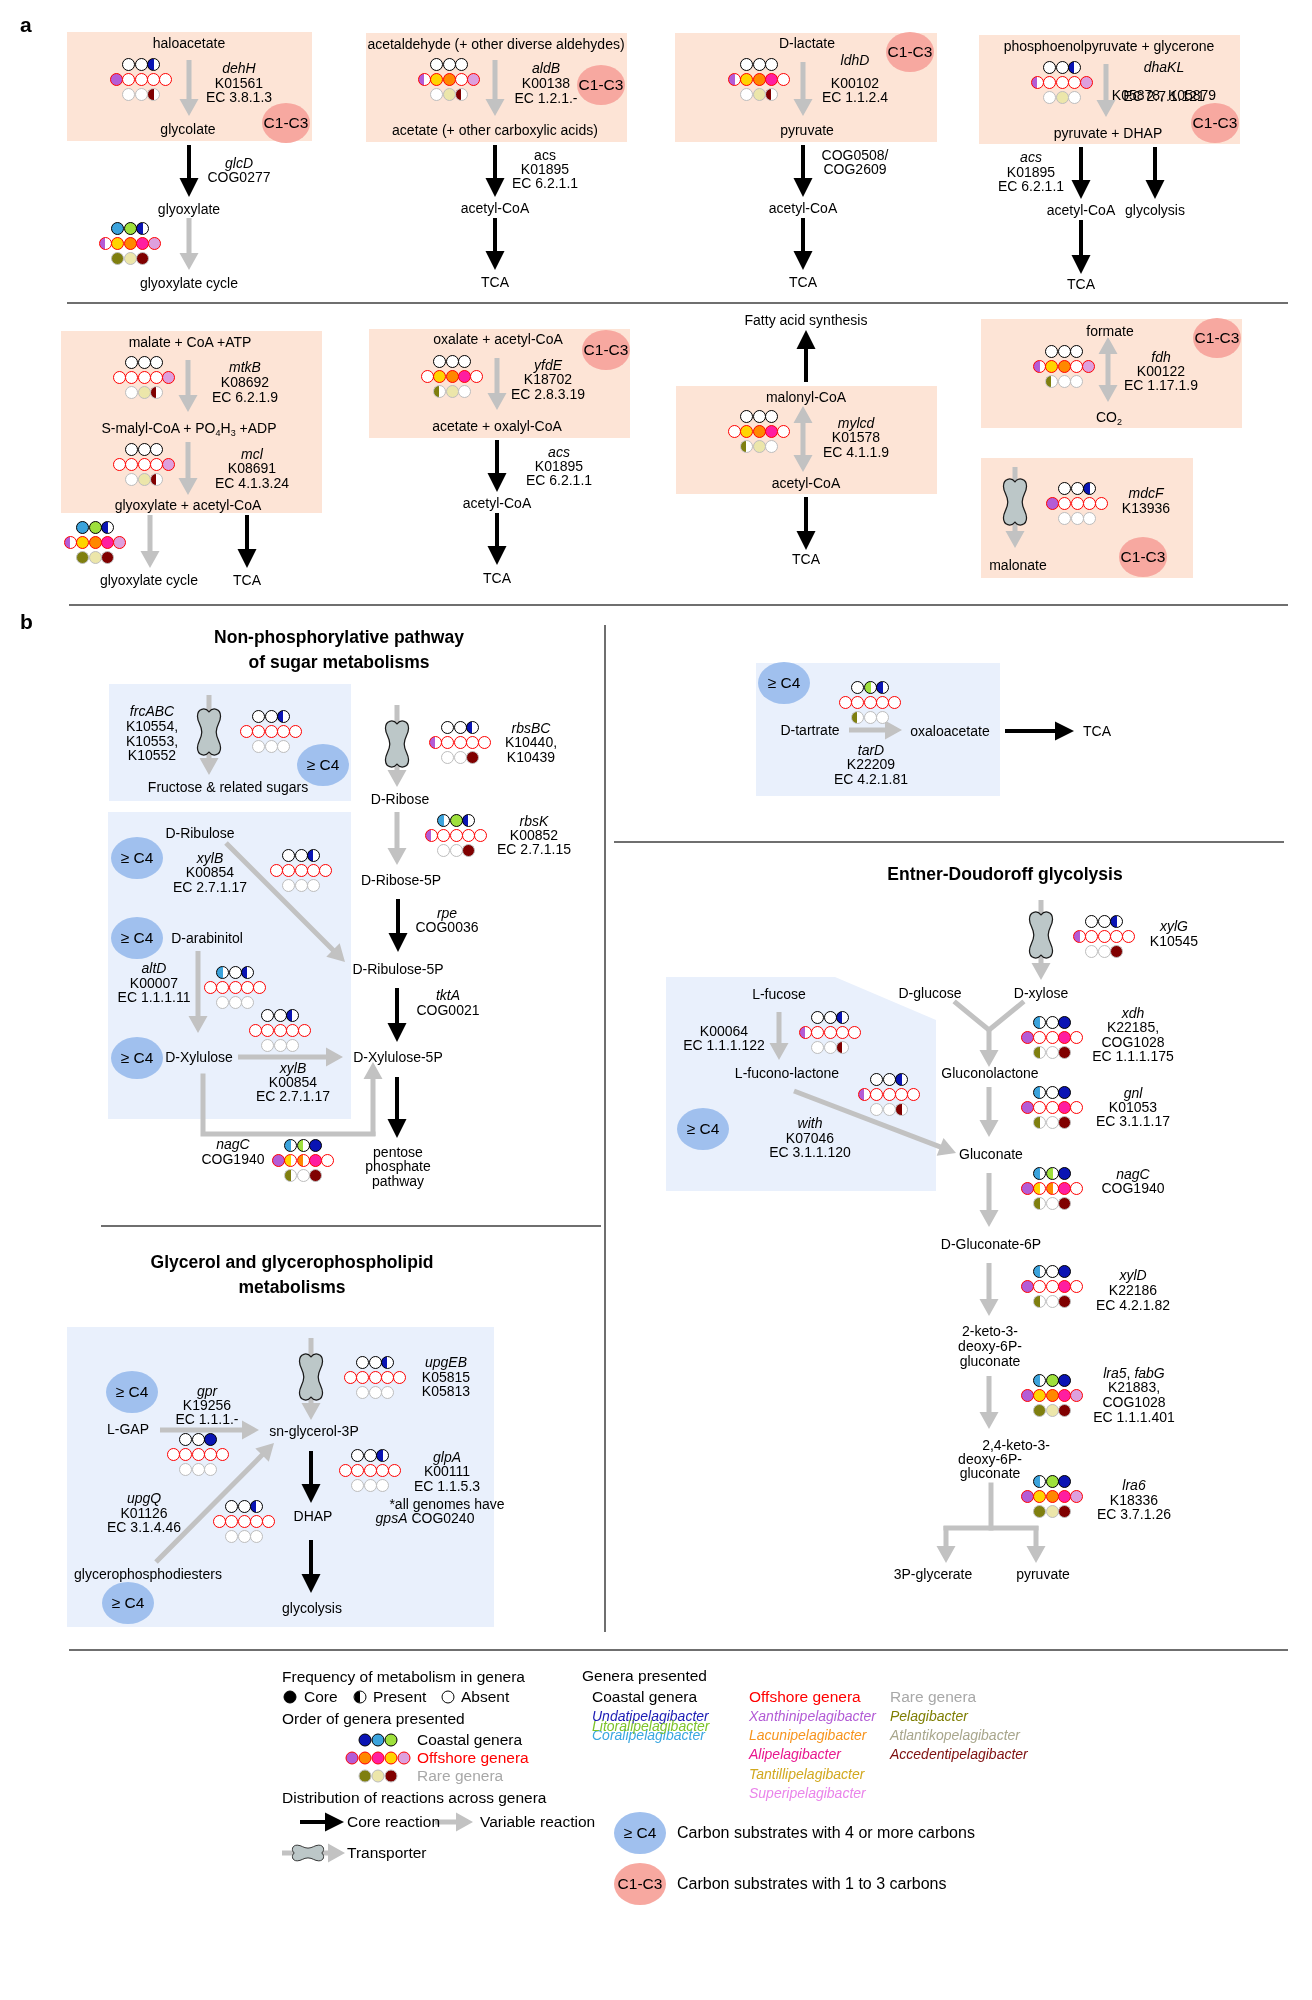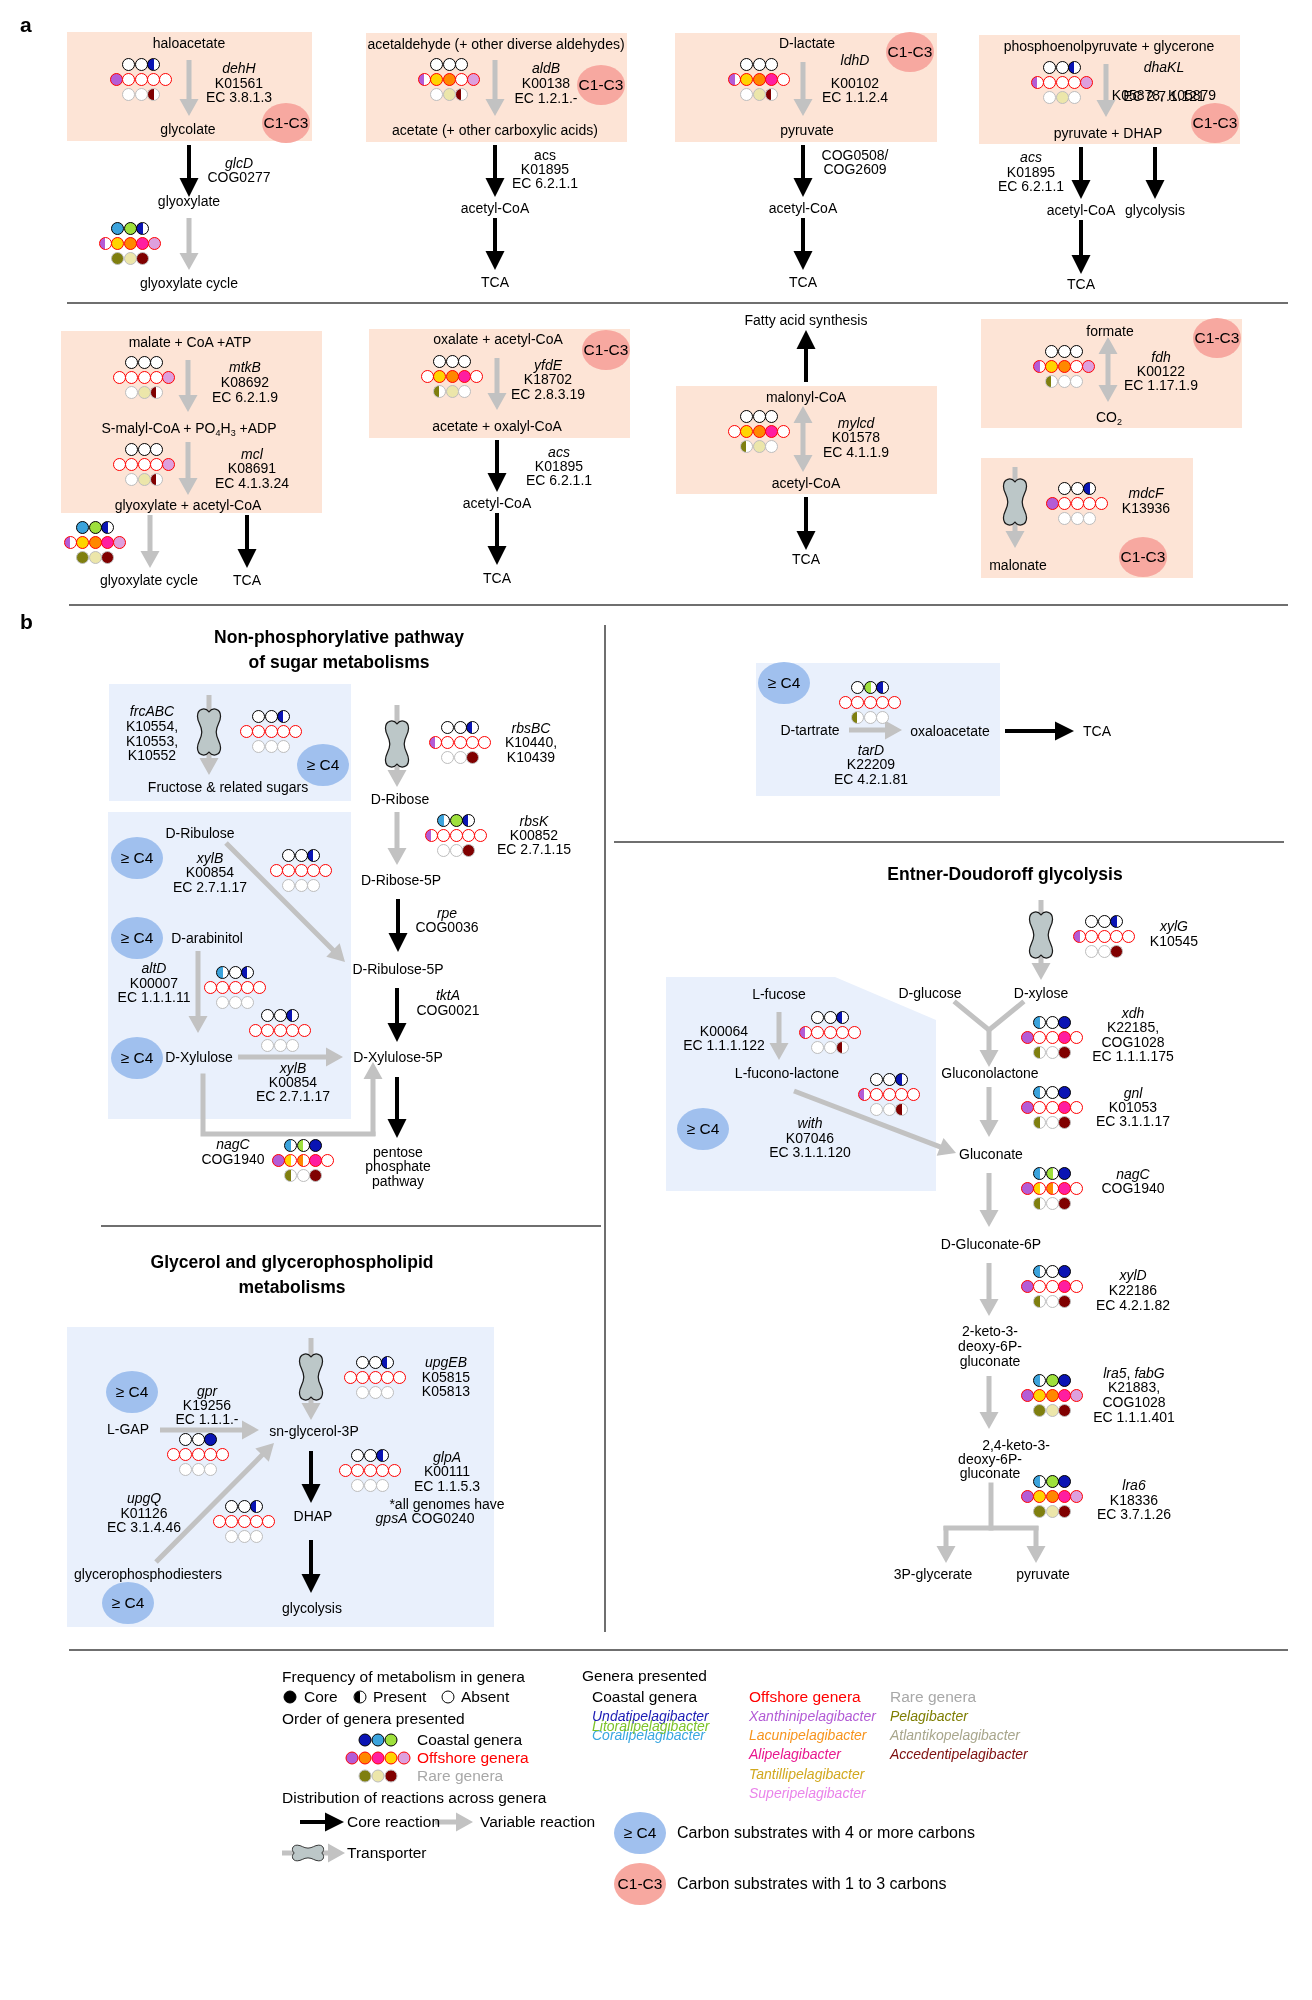--- a/index.html
+++ b/index.html
@@ -787,21 +787,21 @@
 
 <div class="pl" style="left:20px;top:25px">a</div>
 
 <span class="t" style="left:189px;top:43px">haloacetate</span>
 <span class="t i" style="left:239px;top:68px">dehH</span>
 <span class="t" style="left:239px;top:83px">K01561</span>
 <span class="t" style="left:239px;top:97px">EC 3.8.1.3</span>
 <span class="t" style="left:188px;top:129px">glycolate</span>
 <span class="t i" style="left:239px;top:163px">glcD</span>
 <span class="t" style="left:239px;top:177px">COG0277</span>
-<span class="t" style="left:189px;top:201px">glyoxylate</span>
+<span class="t" style="left:189px;top:209px">glyoxylate</span>
 <span class="t" style="left:189px;top:283px">glyoxylate cycle</span>
 
 <span class="t" style="left:496px;top:44px">acetaldehyde (+ other diverse aldehydes)</span>
 <span class="t i" style="left:546px;top:68px">aldB</span>
 <span class="t" style="left:546px;top:83px">K00138</span>
 <span class="t" style="left:546px;top:98px">EC 1.2.1.-</span>
 <span class="t" style="left:495px;top:130px">acetate (+ other carboxylic acids)</span>
 <span class="t" style="left:545px;top:155px">acs</span>
 <span class="t" style="left:545px;top:169px">K01895</span>
 <span class="t" style="left:545px;top:183px">EC 6.2.1.1</span>

